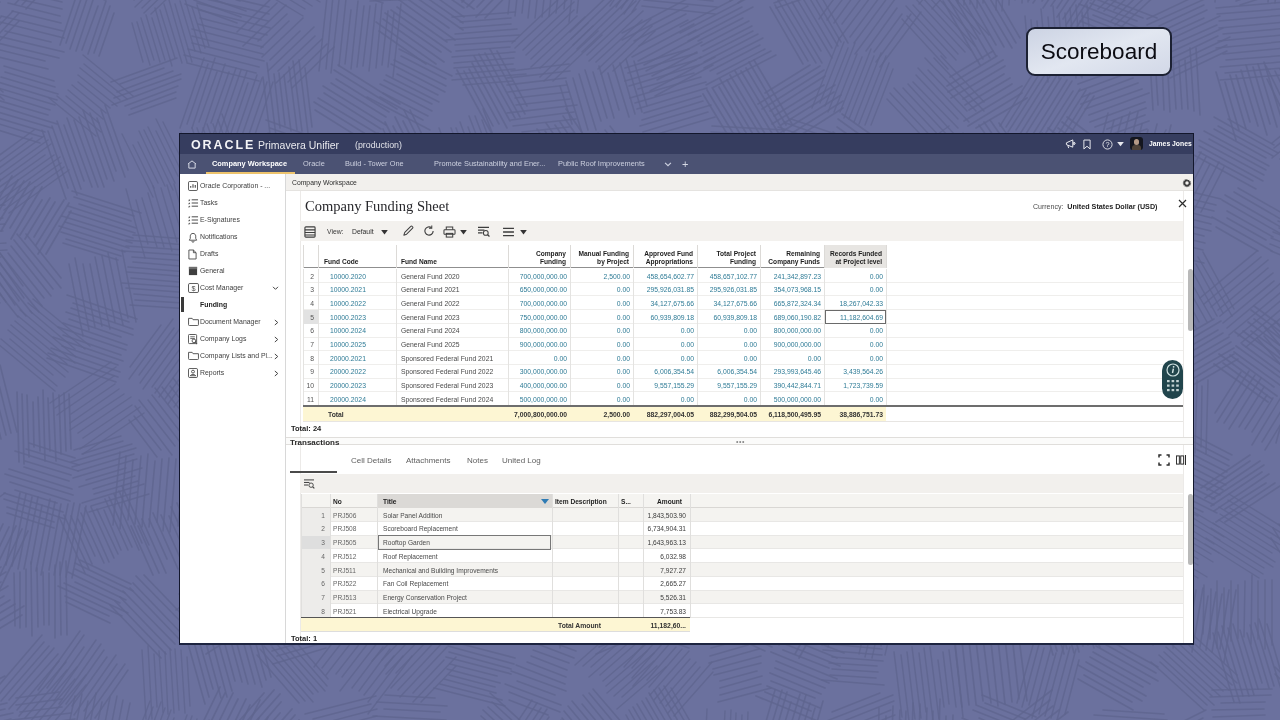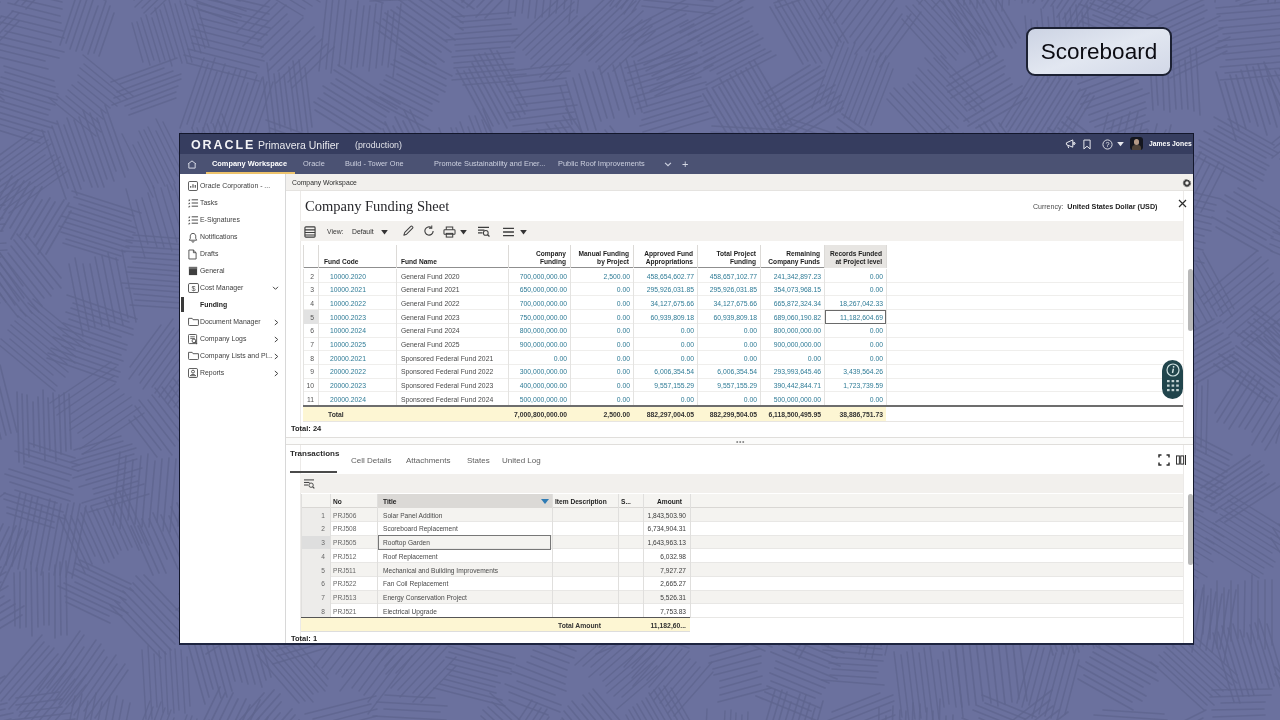--- a/index.html
+++ b/index.html
@@ -721,25 +721,25 @@
 <div class="abs" style="left:123px;top:287px;width:880px;height:1px;background:#e7e5e2"></div>
 <div class="t1row" style="left:148px;top:276.5px;font-weight:bold;color:#333">Total</div>
 <div class="t1row" style="left:328px;top:276.5px;width:59px;text-align:right;font-weight:bold;color:#333">7,000,800,000.00</div>
 <div class="t1row" style="left:390px;top:276.5px;width:60px;text-align:right;font-weight:bold;color:#333">2,500.00</div>
 <div class="t1row" style="left:453px;top:276.5px;width:61px;text-align:right;font-weight:bold;color:#333">882,297,004.05</div>
 <div class="t1row" style="left:517px;top:276.5px;width:60px;text-align:right;font-weight:bold;color:#333">882,299,504.05</div>
 <div class="t1row" style="left:580px;top:276.5px;width:61px;text-align:right;font-weight:bold;color:#333">6,118,500,495.95</div>
 <div class="t1row" style="left:644px;top:276.5px;width:59px;text-align:right;font-weight:bold;color:#333">38,886,751.73</div>
 <div class="abs" style="left:111px;top:290px;font-size:7.5px;font-weight:bold;color:#222">Total: 24</div>
 <div class="abs" style="left:556px;top:304.5px;color:#888;font-size:7px;letter-spacing:0.5px;line-height:5px">•••</div>
-<div class="abs" style="left:110px;top:315px;font-size:8px;font-weight:bold;color:#2b2b2b">Transactions</div>
+<div class="abs" style="left:110px;top:304px;font-size:8px;font-weight:bold;color:#2b2b2b">Transactions</div>
 <div class="abs" style="left:110px;top:337px;width:47px;height:2px;background:#4a4a4a"></div>
 <div class="tt" style="left:171px">Cell Details</div>
 <div class="tt" style="left:226px">Attachments</div>
-<div class="tt" style="left:287px">States</div>
+<div class="tt" style="left:287px">Notes</div>
 <div class="tt" style="left:322px">United Log</div>
 <div class="abs" style="left:121px;top:360px;width:882px;height:14px;background:#f5f4f1;border-bottom:1px solid #d9d7d4"></div>
 <div class="abs" style="left:197px;top:360px;width:175px;height:14px;background:#dbd9d6"></div>
 <div class="abs" style="left:153px;top:364px;font-size:6.6px;font-weight:bold;color:#1d1d1d">No</div>
 <div class="abs" style="left:203px;top:364px;font-size:6.6px;font-weight:bold;color:#1d1d1d">Title</div>
 <svg class="abs" style="left:361px;top:365px" width="8" height="5" viewBox="0 0 8 5">
       <path d="M0 0h8l-4 5z" fill="#2e7bb4"></path>
     </svg>
 <div class="abs" style="left:375px;top:364px;font-size:6.6px;font-weight:bold;color:#1d1d1d">Item Description</div>
 <div class="abs" style="left:441px;top:364px;font-size:6.6px;font-weight:bold;color:#1d1d1d">S...</div>

